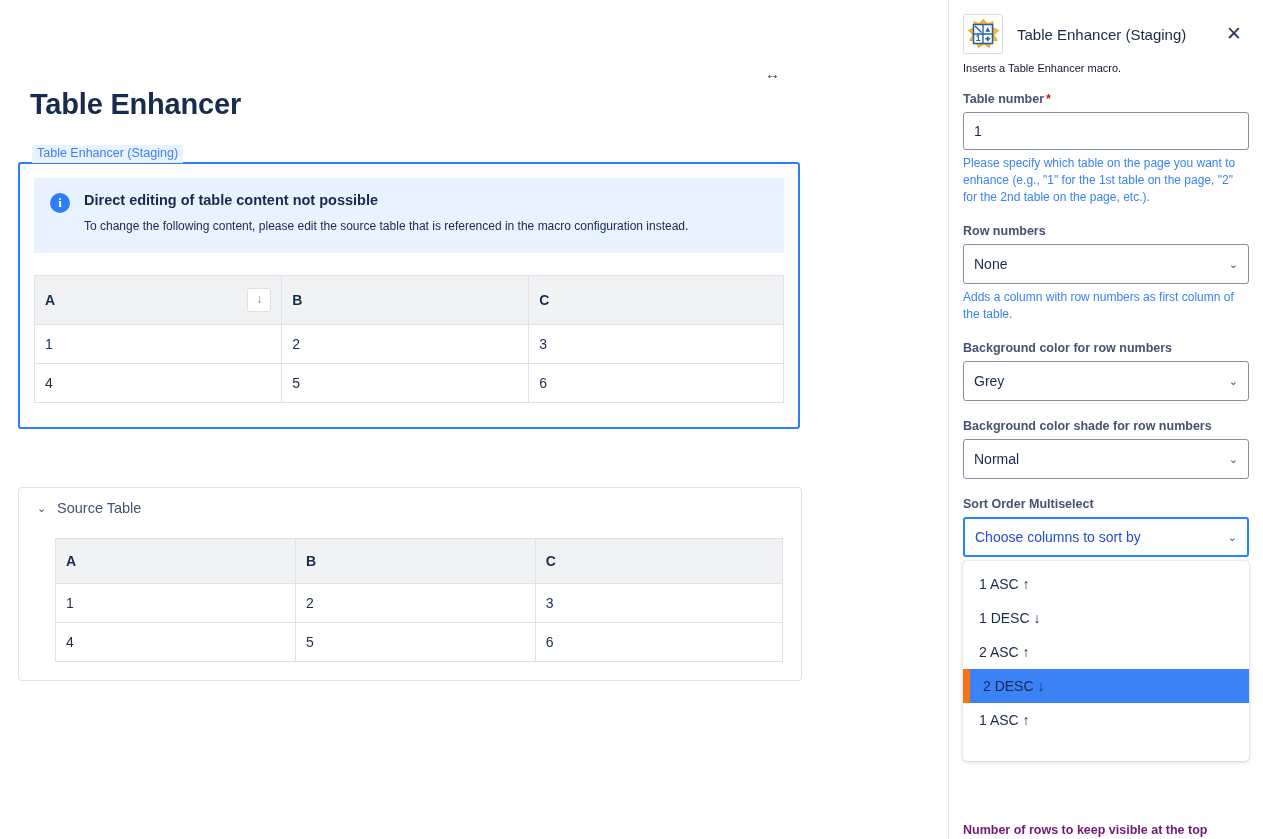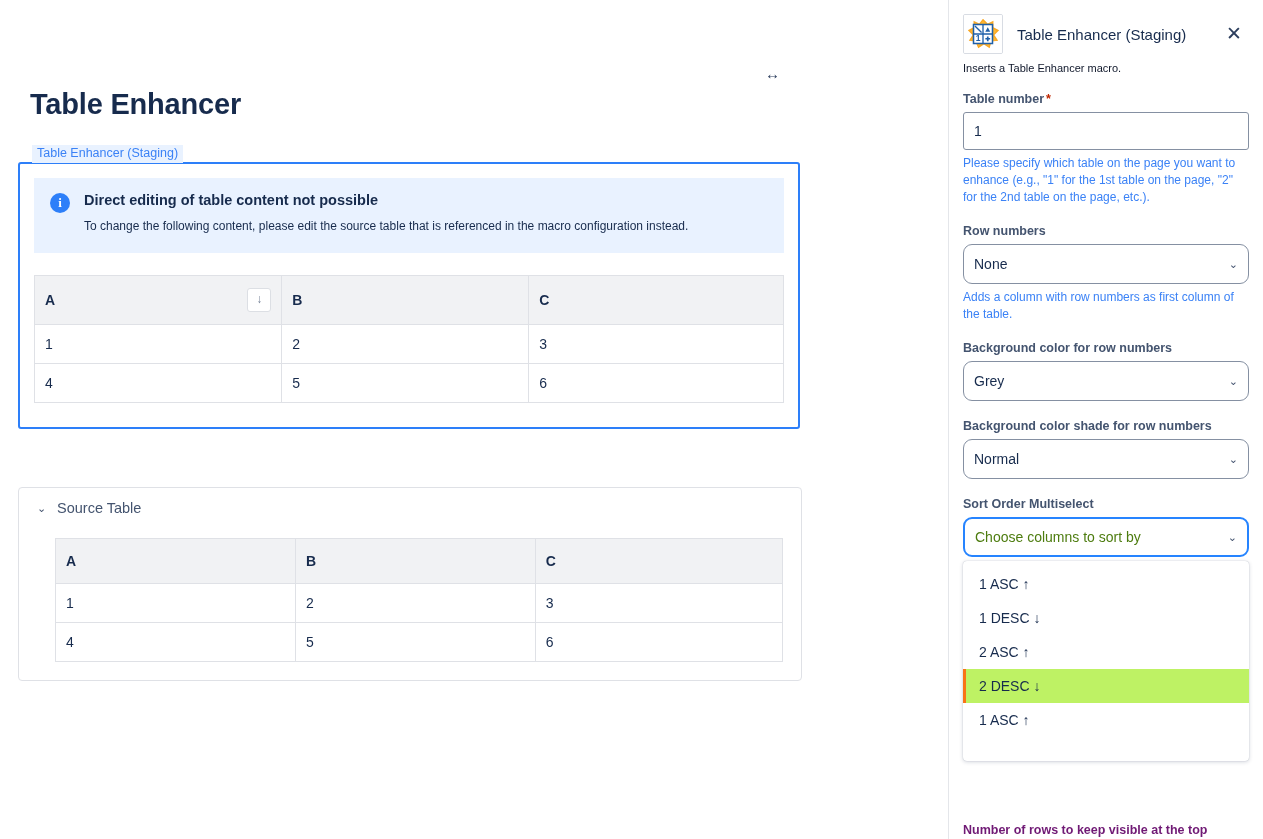--- a/index.html
+++ b/index.html
@@ -280,34 +280,34 @@
     font-size: 12px;
     line-height: 17px;
     color: #3b82f6;
     margin-top: 5px;
   }
   .select-box {
     width: 100%;
     box-sizing: border-box;
     height: 40px;
     border: 1px solid #8590a2;
-    border-radius: 9px;
+    border-radius: 3px;
     padding: 0 32px 0 10px;
     font-size: 14px;
     color: #172b4d;
     background: #ffffff;
     display: flex;
     align-items: center;
     cursor: pointer;
     position: relative;
   }
   .select-box.focused {
     border: 2px solid #2684ff;
   }
-  .select-box.focused .sel-value { color: #4d7c0f; }
+  .select-box.focused .sel-value { color: #1d4ed8; }
   .sel-caret {
     position: absolute;
     right: 10px;
     top: 50%;
     transform: translateY(-50%);
     color: #42526e;
     font-size: 11px;
     line-height: 1;
   }
   .menu {
@@ -323,22 +323,22 @@
     z-index: 20;
   }
   .menu-item {
     font-size: 14px;
     color: #172b4d;
     padding: 9px 12px 9px 13px;
     cursor: pointer;
     border-left: 3px solid transparent;
   }
   .menu-item.active {
-    background: #bef264;
-    border-left: 3px solid #f97316;
+    background: #3b82f6;
+    border-left: 7px solid #f97316;
   }
   .bottom-label {
     position: absolute;
     left: 14px;
     top: 823px;
     font-size: 12.5px;
     font-weight: 700;
     color: #701a75;
   }
 </style>

